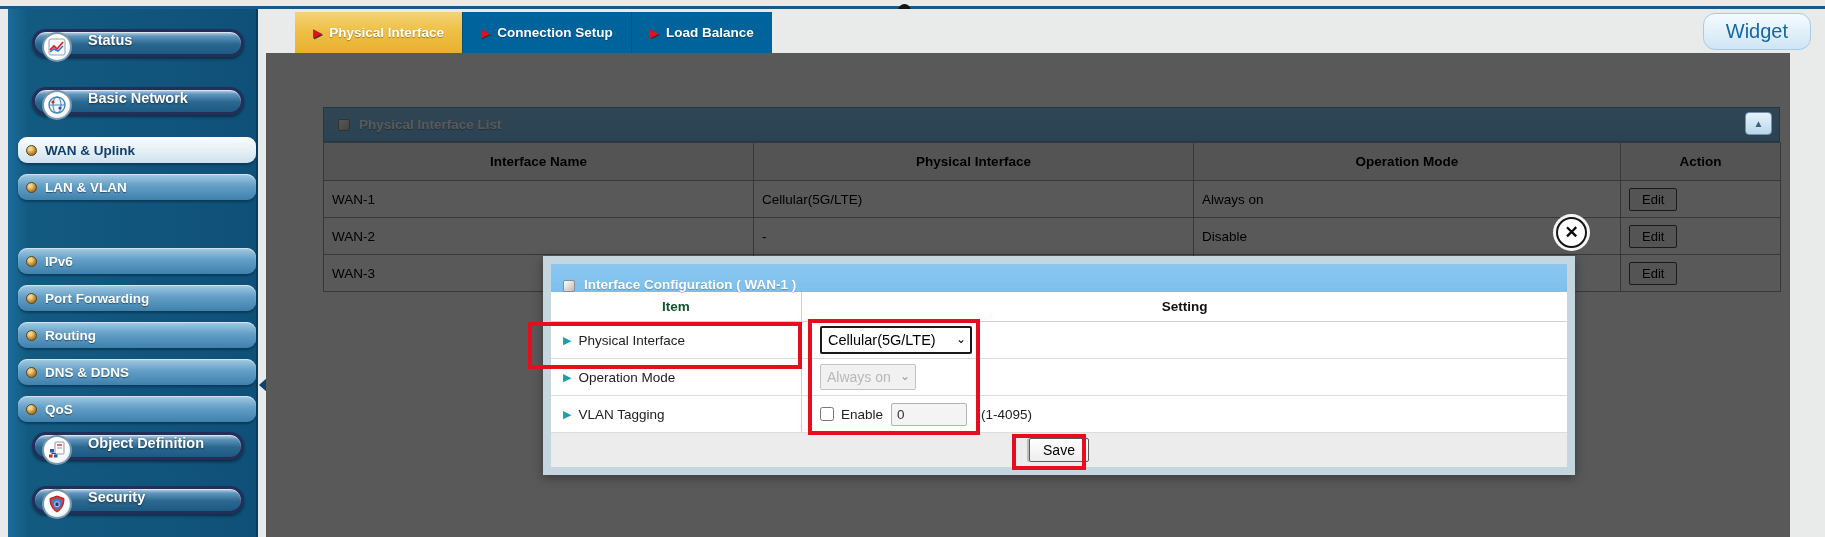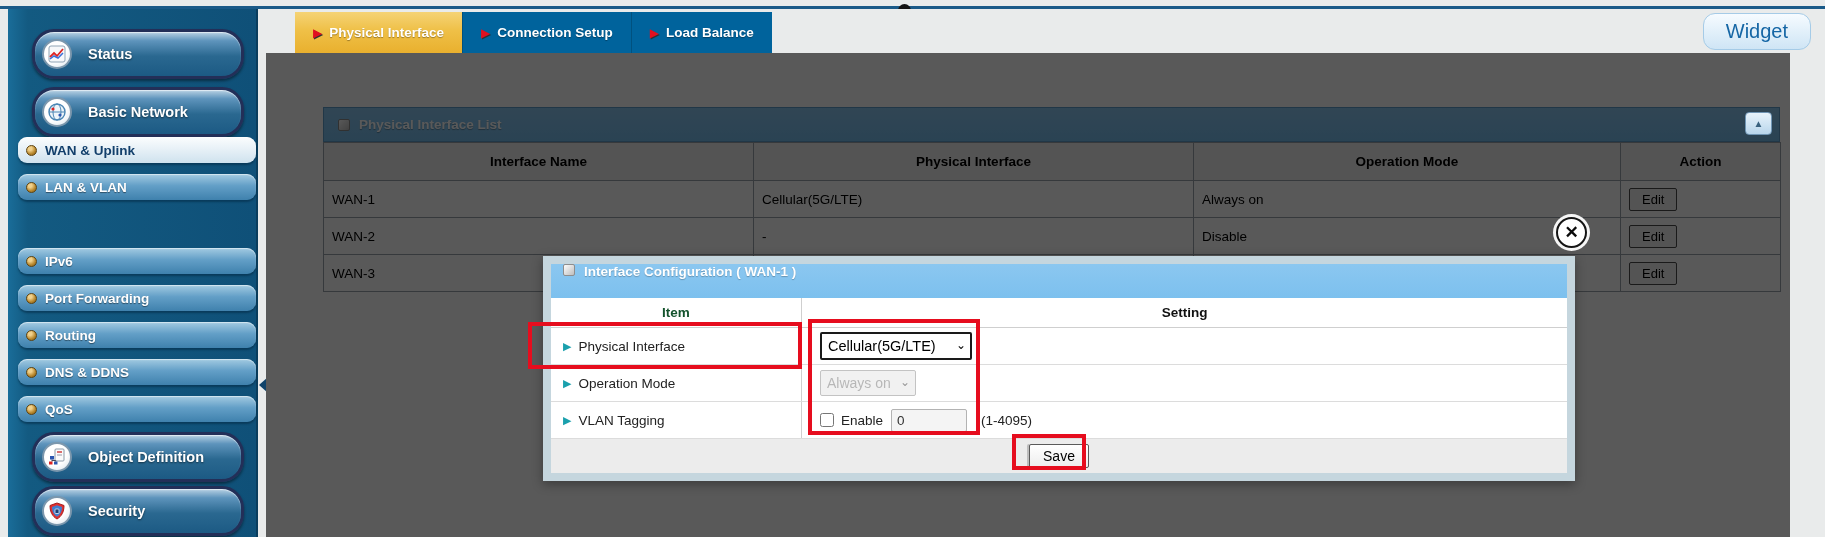--- a/index.html
+++ b/index.html
@@ -12,24 +12,24 @@
   .top-line { position:absolute; left:0; top:6px; width:1825px; height:3px; background:#1a5a88; }
   .drag-dot { position:absolute; left:898px; top:4px; width:13px; height:13px; border-radius:50%; background:#141414; }
 
   
   .sidebar {
     position:absolute; left:8px; top:9px; width:250px; height:528px;
     background:linear-gradient(90deg,#1a6d99 0%, #135a81 8%, #0f5078 100%);
     border-right:2px solid #0a3d5d;
   }
   .nav-group {
-    position:absolute; left:24px; width:212px; height:50px; border-radius:22px;
+    position:absolute; left:24px; width:212px; height:28px; border-radius:22px;
     background:linear-gradient(180deg,#b9d2e4 0%, #5e94bc 20%, #2a6890 55%, #1c5a84 100%);
     border:3px solid #232f58; box-shadow:0 2px 3px rgba(0,0,0,.45), inset 0 1px 1px rgba(255,255,255,.6);
-    display:flex; align-items:center; cursor:pointer;
+    display:flex; align-items:flex-start; cursor:pointer;
   }
   .gicon {
     width:30px; height:30px; border-radius:50%; margin-left:7px; flex:0 0 auto;
     background:radial-gradient(circle at 35% 30%, #ffffff 55%, #d7e2ea 100%);
     border:2px solid #7b97ad; display:flex; align-items:center; justify-content:center;
   }
   .glabel { color:#ffffff; font-size:14.5px; font-weight:bold; margin-left:16px; text-shadow:0 1px 2px rgba(0,0,0,.55); white-space:nowrap; }
   .nav-sub {
     position:absolute; left:10px; width:238px; height:26px; border-radius:9px;
     background:linear-gradient(180deg,#a3cbe2 0%, #639fc7 45%, #3f81ad 100%);
@@ -99,22 +99,22 @@
     background:linear-gradient(180deg,#e8f3fb 0%, #b9d6ec 100%); border:1px solid #7095b4; border-radius:4px;
     display:flex; align-items:center; justify-content:center; color:#3a627f; font-size:10px;
   }
 
   
   .modal {
     position:absolute; left:543px; top:256px; width:1032px; z-index:10;
     border:8px solid #c5d6de; background:#ffffff; box-shadow:0 3px 10px rgba(0,0,0,.35);
   }
   .modal-header {
-    height:34px; background:linear-gradient(180deg,#8bc7f0 0%, #7cc0ee 100%);
-    display:flex; align-items:flex-start;
+    height:28px; background:linear-gradient(180deg,#8bc7f0 0%, #7cc0ee 100%);
+    display:flex; align-items:flex-end;
   }
   .modal-title { color:#ffffff; font-size:13.5px; font-weight:bold; margin-left:9px; text-shadow:0 1px 1px rgba(0,0,0,.25); }
   .modal-cols { display:flex; height:30px; border-bottom:1px solid #cfcfcf; }
   .col-item { width:251px; border-right:1px solid #cfcfcf; display:flex; align-items:center; justify-content:center; font-size:13.5px; font-weight:bold; color:#14532d; }
   .col-setting { flex:1; display:flex; align-items:center; justify-content:center; font-size:13.5px; font-weight:bold; color:#111; }
   .modal-row { display:flex; height:37px; border-bottom:1px solid #dcdcdc; }
   .cell-item { width:251px; border-right:1px solid #cfcfcf; display:flex; align-items:center; }
   .cell-item .arrow { color:#1aa0ad; font-size:11px; margin-left:12px; }
   .cell-item .ilabel { font-size:13.5px; color:#222; margin-left:7px; white-space:nowrap; }
   .cell-setting { flex:1; display:flex; align-items:center; padding-left:18px; }

